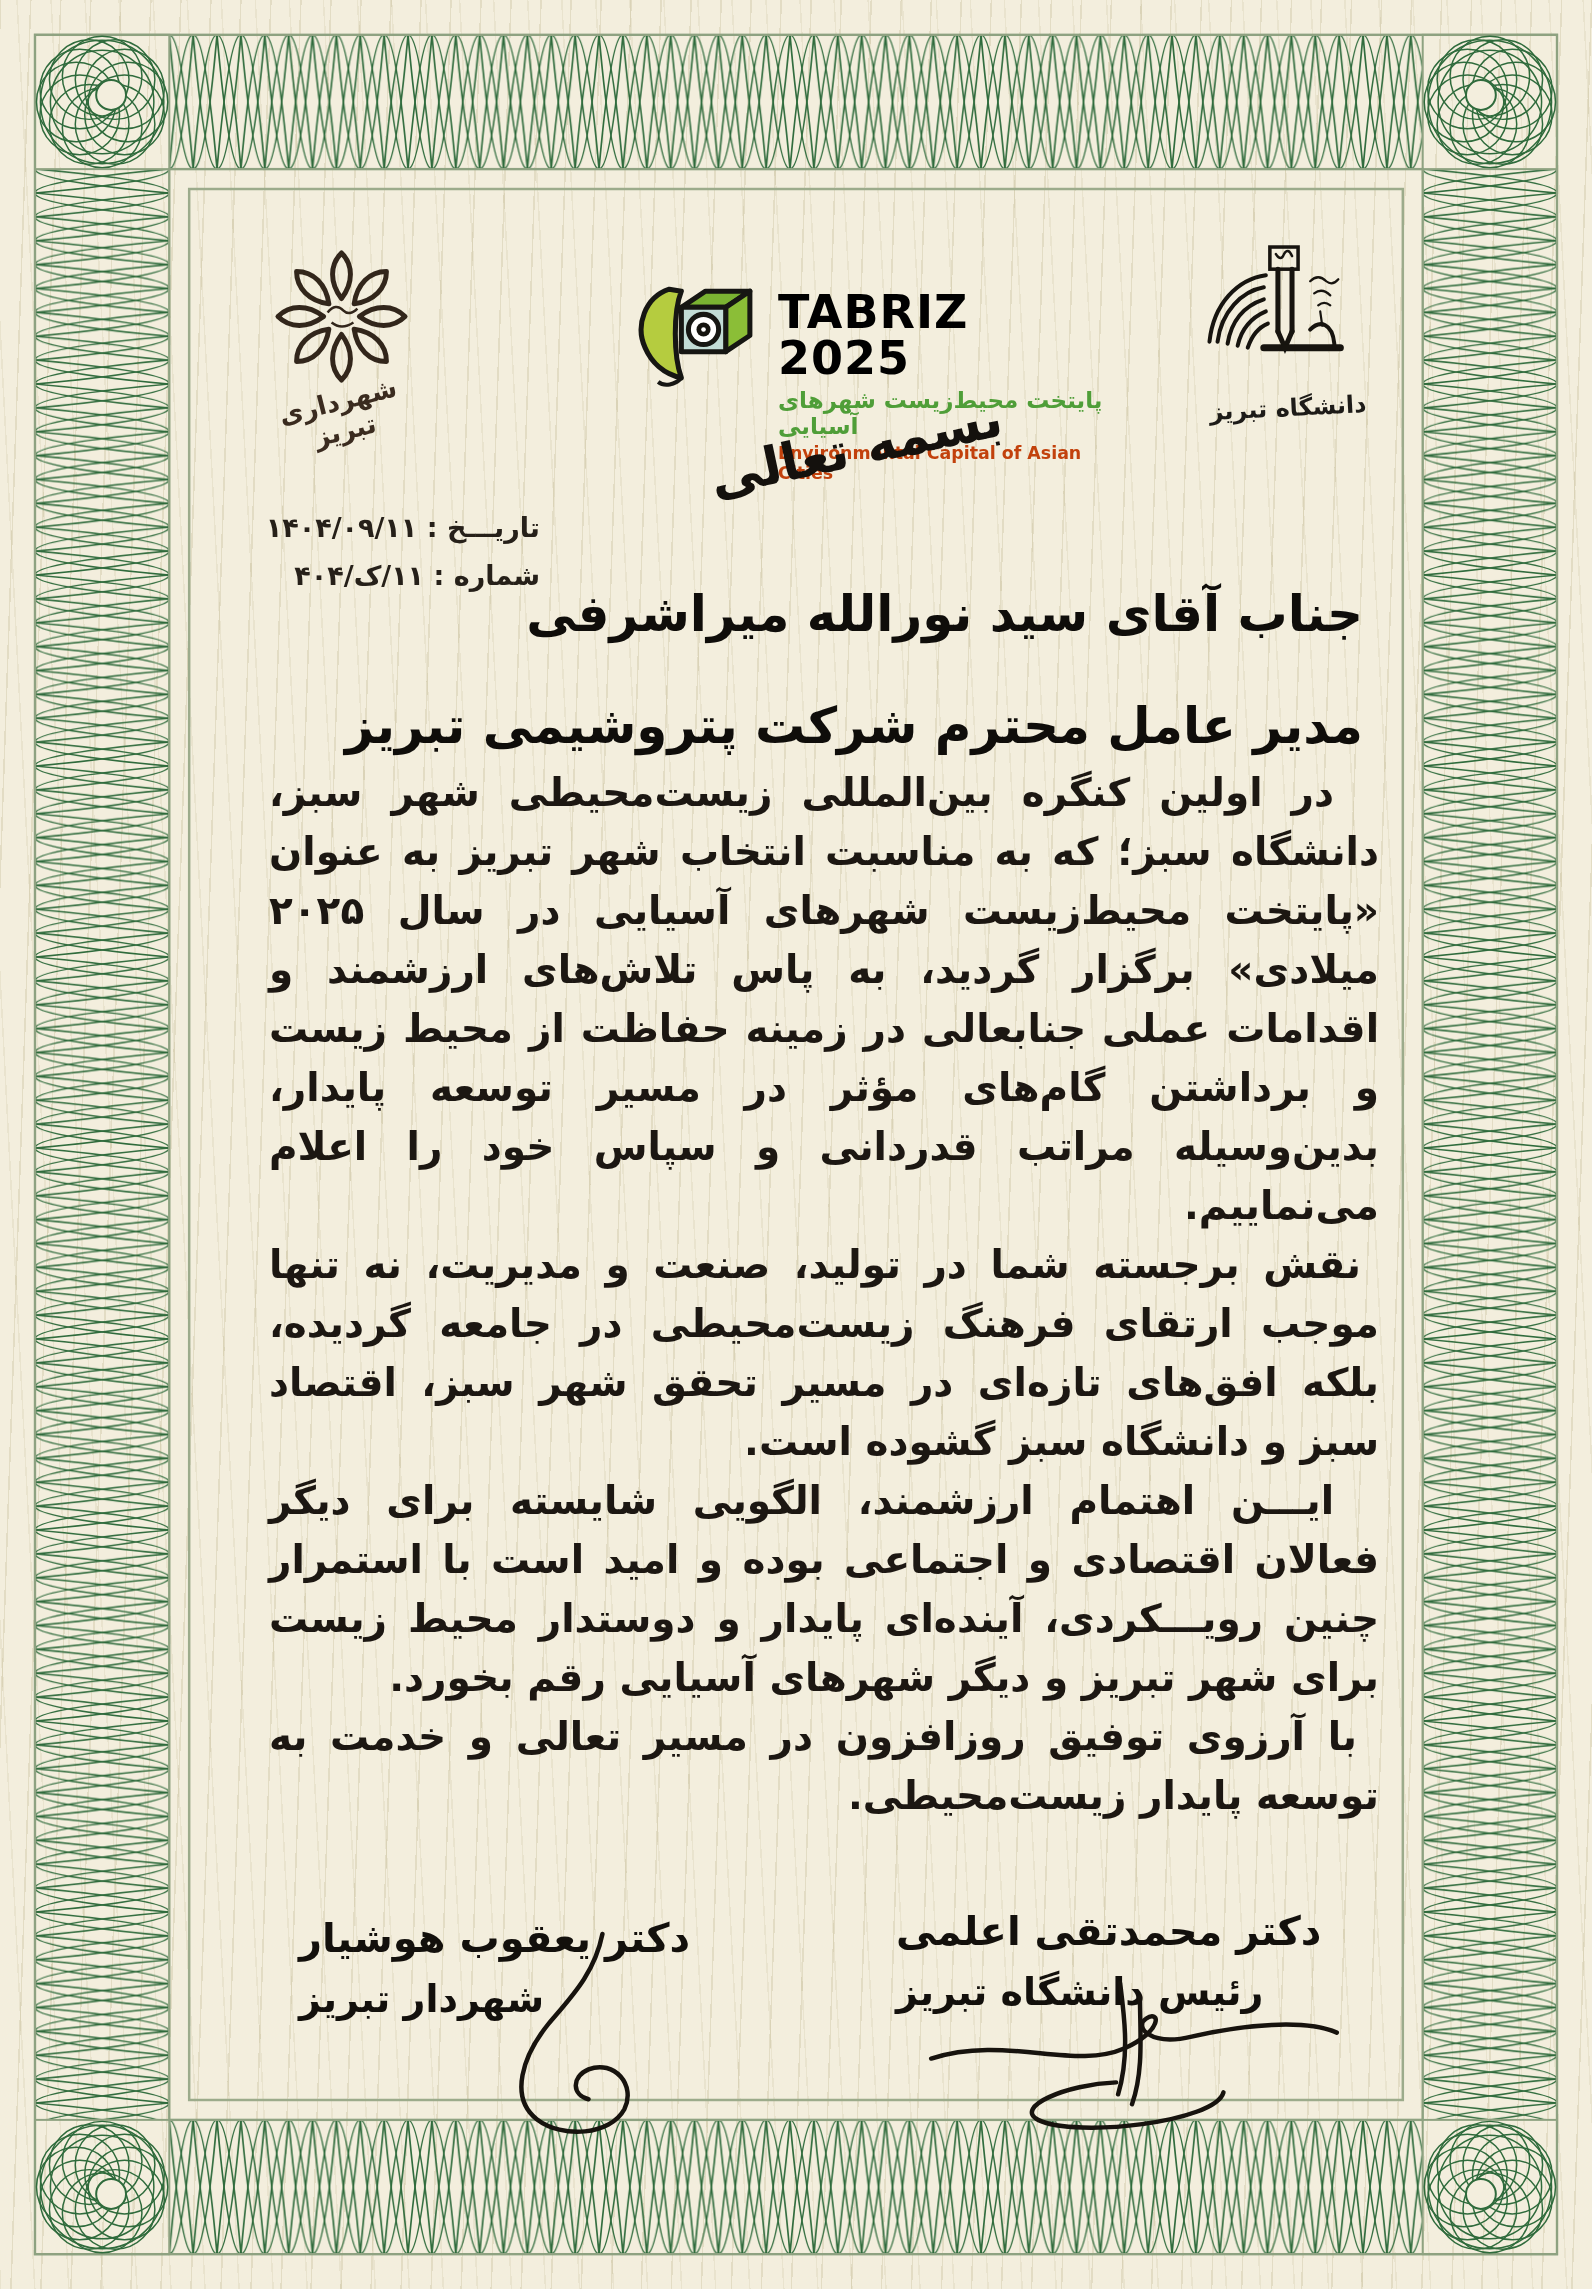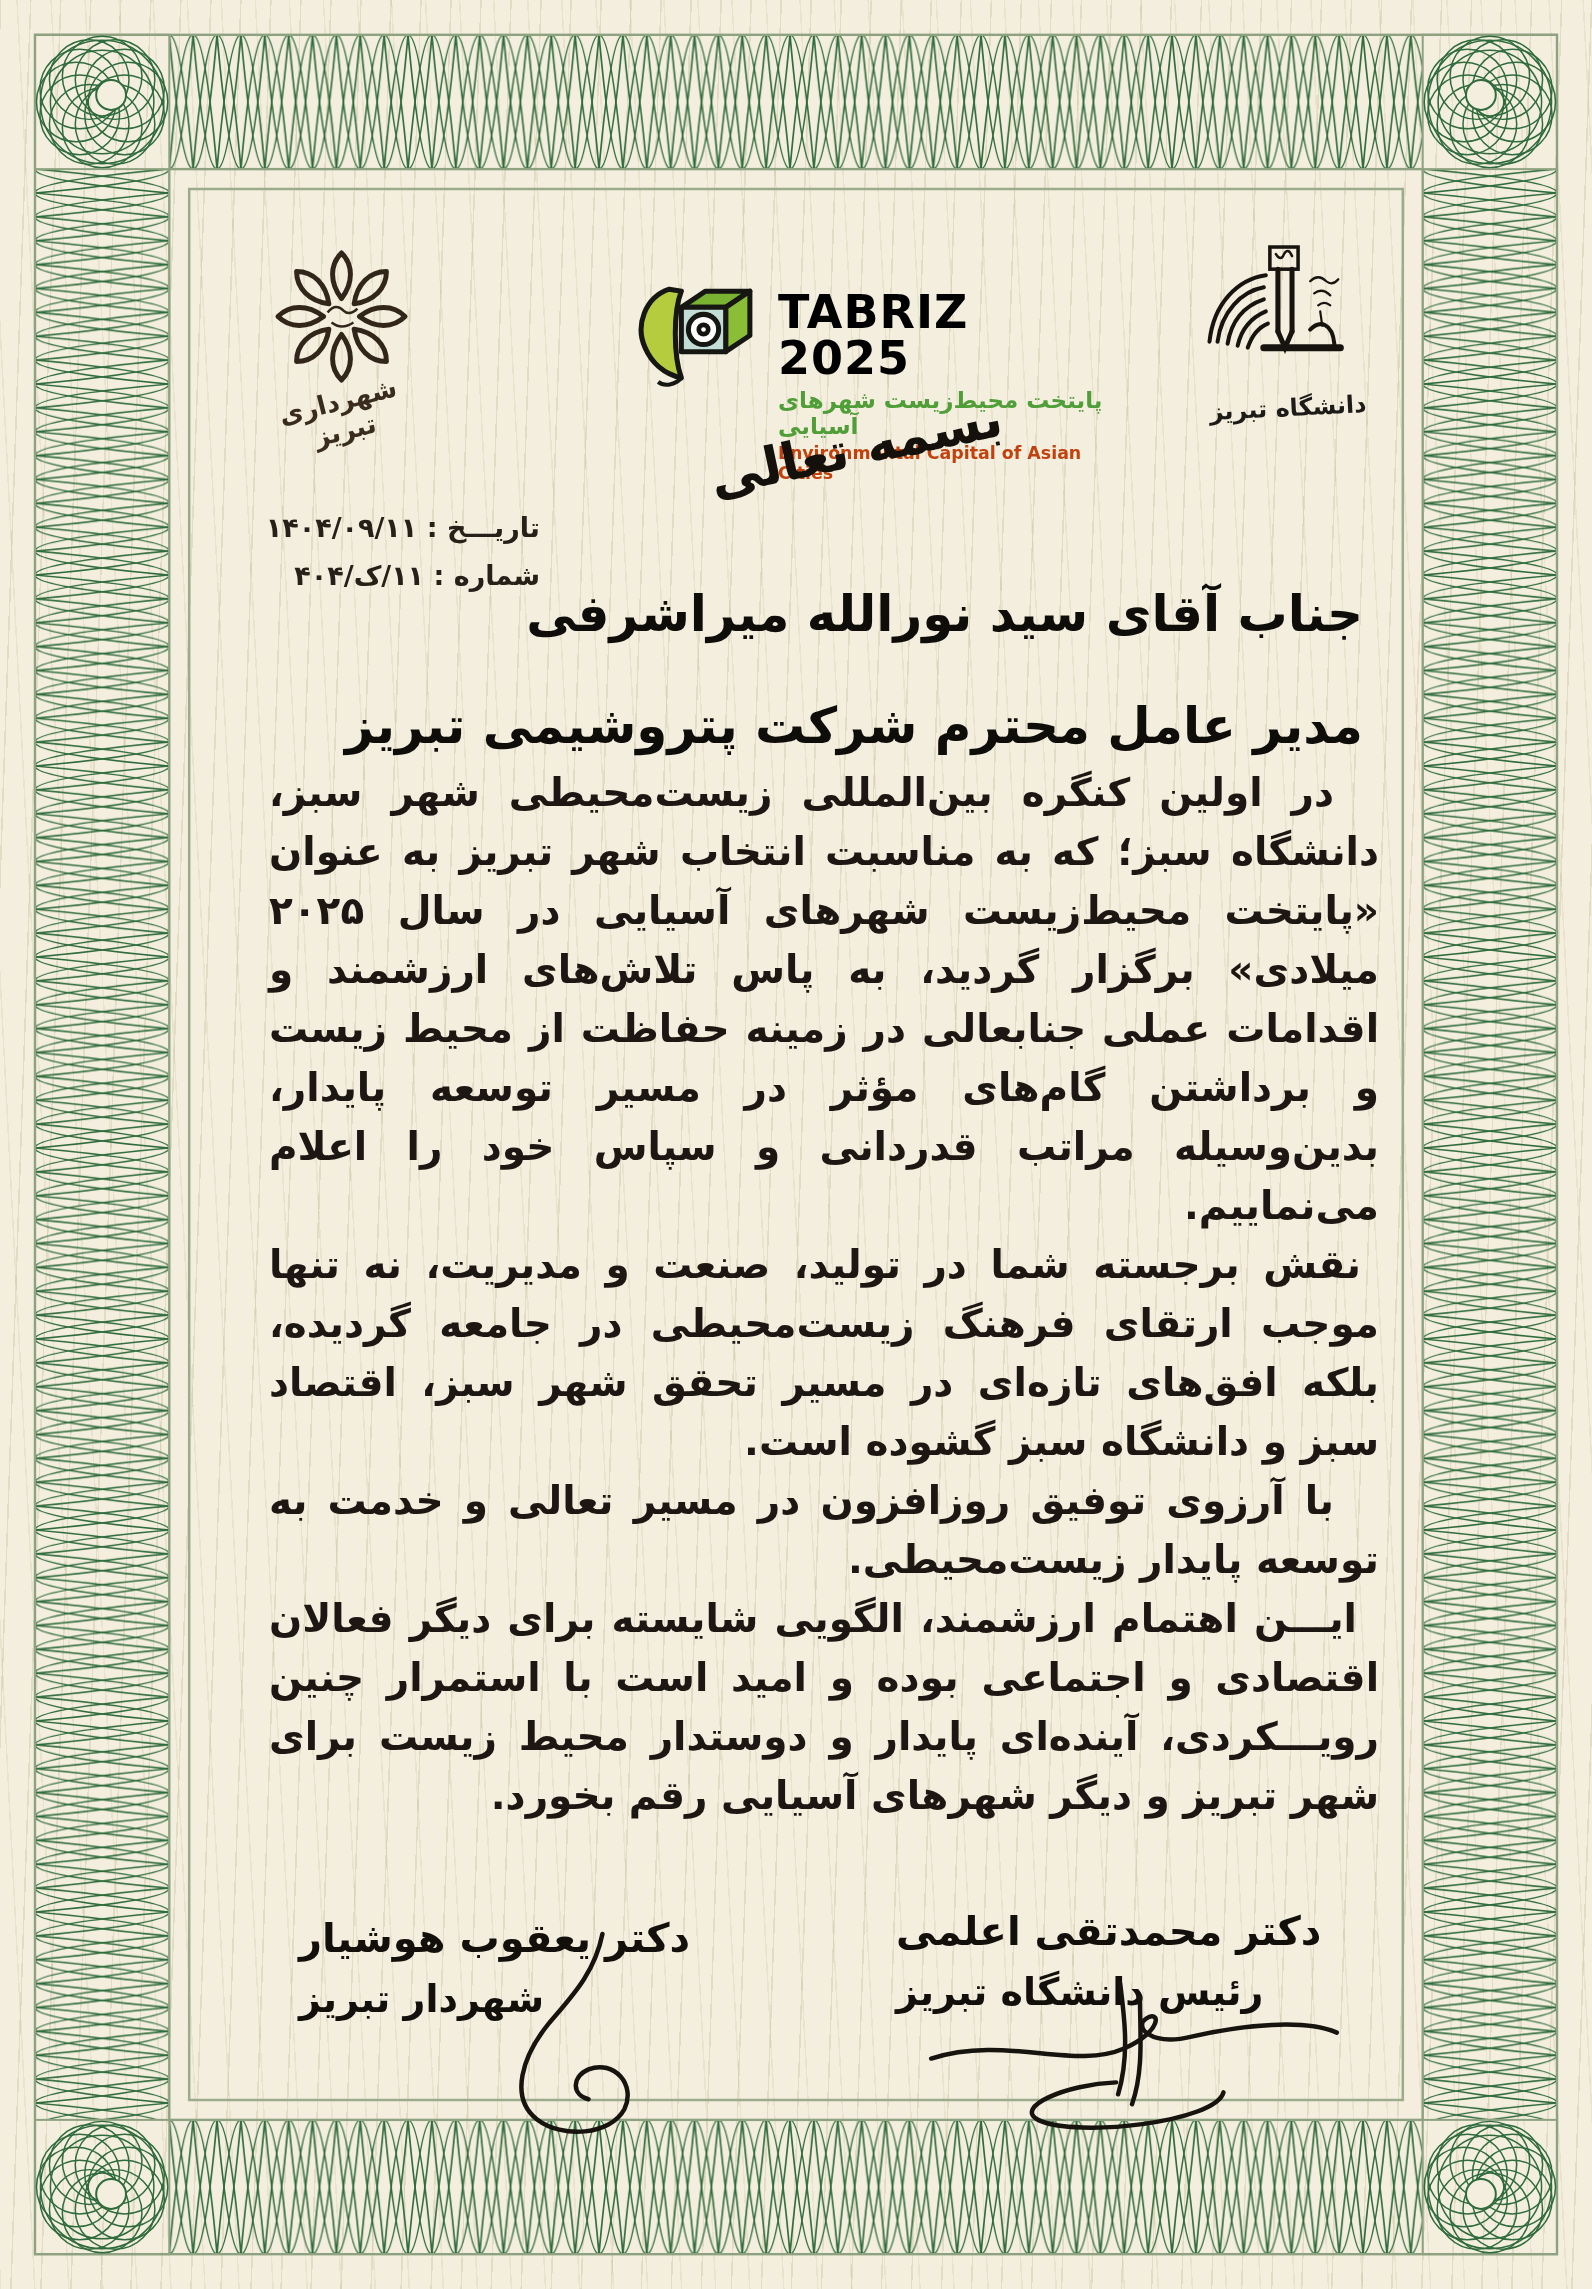--- a/index.html
+++ b/index.html
@@ -220,22 +220,22 @@
       <span>۱۱/ک/۴۰۴</span>
     </div>
   </div>
 
   <div class="abs addr addr-l1" style="left:637px;top:585px;width:726px;">جناب آقای سید نورالله میراشرفی</div>
   <div class="abs addr addr-l2" style="left:637px;top:697px;width:726px;">مدیر عامل محترم شرکت پتروشیمی تبریز</div>
 
   <div class="abs body-text" style="left:251px;top:763px;width:1110px;margin-left:18px;">
     <p>در اولین کنگره بین‌المللی زیست‌محیطی شهر سبز، دانشگاه سبز؛ که به مناسبت انتخاب شهر تبریز به عنوان «پایتخت محیط‌زیست شهرهای آسیایی در سال ۲۰۲۵ میلادی» برگزار گردید، به پاس تلاش‌های ارزشمند و اقدامات عملی جنابعالی در زمینه حفاظت از محیط زیست و برداشتن گام‌های مؤثر در مسیر توسعه پایدار، بدین‌وسیله مراتب قدردانی و سپاس خود را اعلام می‌نماییم.</p>
     <p>نقش برجسته شما در تولید، صنعت و مدیریت، نه تنها موجب ارتقای فرهنگ زیست‌محیطی در جامعه گردیده، بلکه افق‌های تازه‌ای در مسیر تحقق شهر سبز، اقتصاد سبز و دانشگاه سبز گشوده است.</p>
+    <p>ایـــن اهتمام ارزشمند، الگویی شایسته برای دیگر فعالان اقتصادی و اجتماعی بوده و امید است با استمرار چنین رویـــکردی، آینده‌ای پایدار و دوستدار محیط زیست برای شهر تبریز و دیگر شهرهای آسیایی رقم بخورد.</p>
     <p>با آرزوی توفیق روزافزون در مسیر تعالی و خدمت به توسعه پایدار زیست‌محیطی.</p>
-    <p>ایـــن اهتمام ارزشمند، الگویی شایسته برای دیگر فعالان اقتصادی و اجتماعی بوده و امید است با استمرار چنین رویـــکردی، آینده‌ای پایدار و دوستدار محیط زیست برای شهر تبریز و دیگر شهرهای آسیایی رقم بخورد.</p>
   </div>
 
   <div class="abs sig" style="left:896px;top:1908px;width:468px;z-index:2;">
     <div class="sig-name">دکتر محمدتقی اعلمی</div>
     <div class="sig-title">رئیس دانشگاه تبریز</div>
   </div>
   <svg class="sig-svg" style="left:925px;top:1975px;" width="418" height="169" viewBox="0 0 420 170">
     <g fill="none" stroke="#17130e" stroke-width="4.5" stroke-linecap="round">
       <path d="M6,84 C80,60 150,96 200,74 C240,56 236,34 222,44 C210,52 226,72 268,62 C320,50 382,44 414,58"></path>
       <path d="M196,8 C200,40 206,80 194,120"></path>

